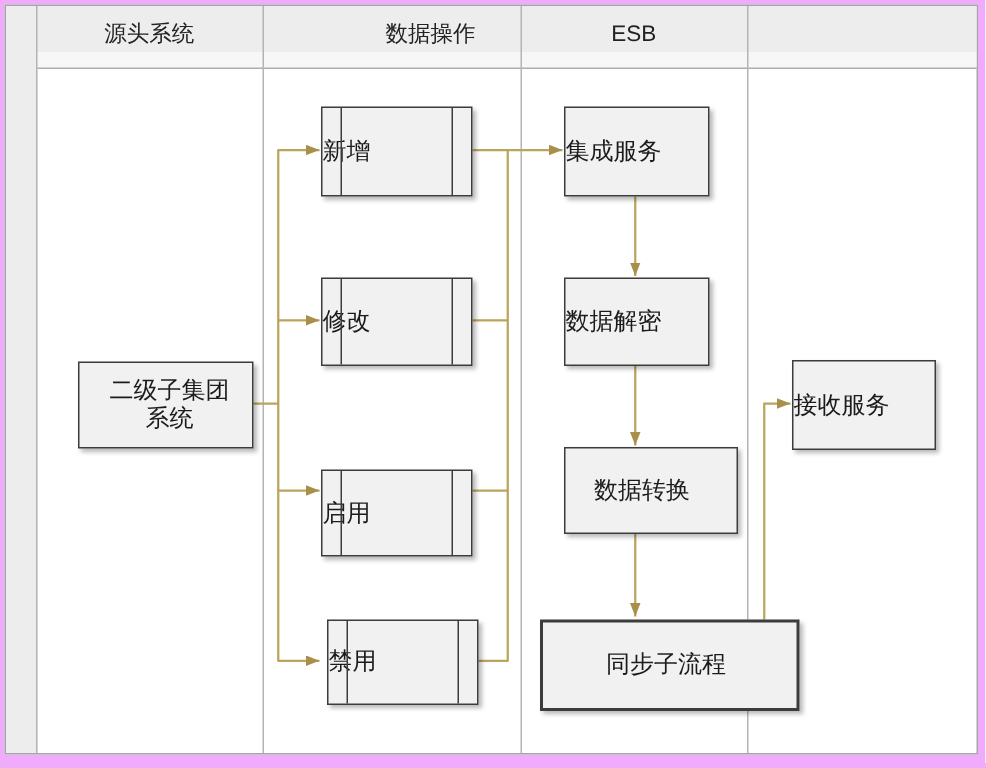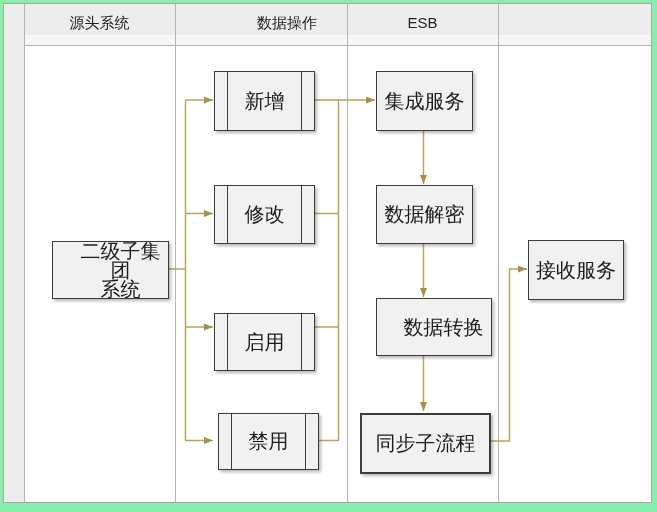--- a/index.html
+++ b/index.html
@@ -2,21 +2,21 @@
 <html style="--connector: #b9a55e; --arrowhead: #a9904a; --node-fill: #f1f1f1; --node-border: #3c3c3c; --header-bg: #ededed; --grid-border: #b4b4b4; --frame-bg: #ffffff;"><head>
 <meta charset="utf-8">
 <style>
   :root{
     --connector:#b9a55e; --arrowhead:#a9904a; --node-fill:#f1f1f1; --node-border:#3c3c3c;
     --header-bg:#ededed; --header-bg-lower:#f7f7f7; --grid-border:#b4b4b4; --frame-bg:#ffffff;
     --text:#1b1b1b;
   }
   html,body{margin:0;padding:0;background:#fff;}
   .canvas{
-    position:relative;width:657px;height:512px;background:#86efac;overflow:hidden;
+    position:relative;width:657px;height:512px;background:#f0abfc;overflow:hidden;
     font-family:"Liberation Sans","DejaVu Sans",sans-serif;color:var(--text);
   }
   .frame{
     position:absolute;left:3px;top:3px;width:647px;height:498px;
     border:1px solid #a6a6a6;background:var(--frame-bg);
   }
   .header-band{
     position:absolute;left:4px;top:4px;width:647px;height:41px;
     background:linear-gradient(to bottom,var(--header-bg) 0,var(--header-bg) 31px,var(--header-bg-lower) 31px,var(--header-bg-lower) 41px);
     border-bottom:1px solid #adadad;
@@ -26,22 +26,22 @@
     background:var(--header-bg);border-right:1px solid var(--grid-border);
   }
   .vline{position:absolute;top:4px;height:498px;width:1px;background:var(--grid-border);}
   .lane-title{
     position:absolute;top:13px;height:20px;line-height:20px;text-align:center;
     font-size:15px;color:#222;
   }
   .node{
     position:absolute;background:var(--node-fill);border:1px solid var(--node-border);
     box-shadow:2px 2px 3px rgba(0,0,0,0.28);
-    display:flex;align-items:center;justify-content:center;
-    font-size:20px;text-align:center;line-height:19px;
+    display:flex;align-items:center;
+    font-size:16px;text-align:center;line-height:19px;
   }
   .node.thick{border-width:2px;}
   .node .lbl{white-space:pre-line;}
   .sidebar{position:absolute;top:0;bottom:0;width:1px;background:var(--node-border);}
   .sidebar.l{left:12px;} .sidebar.r{right:12px;}
   svg.connectors{position:absolute;left:0;top:0;width:657px;height:512px;pointer-events:none;}
   svg.connectors path.edge{stroke:var(--connector);stroke-width:1.5;fill:none;}
   .arrowhead{fill:var(--arrowhead);}
 </style>
 </head>
@@ -119,20 +119,20 @@
   </div>
 
   <div class="node" style="left:376px;top:185px;width:95px;height:57px;">
     <span class="lbl">数据解密</span>
   </div>
 
   <div class="node" style="left:376px;top:298px;width:95px;height:56px;padding-left:19px;">
     <span class="lbl">数据转换</span>
   </div>
 
-  <div class="node thick" style="left:360px;top:413px;width:127px;height:57px;">
+  <div class="node thick" style="left:360px;top:413px;width:127px;height:57px;padding-left:42px;">
     <span class="lbl">同步子流程</span>
   </div>
 
   <div class="node" style="left:528px;top:240px;width:94px;height:58px;">
     <span class="lbl">接收服务</span>
   </div>
 </div>
 
 </body></html>

